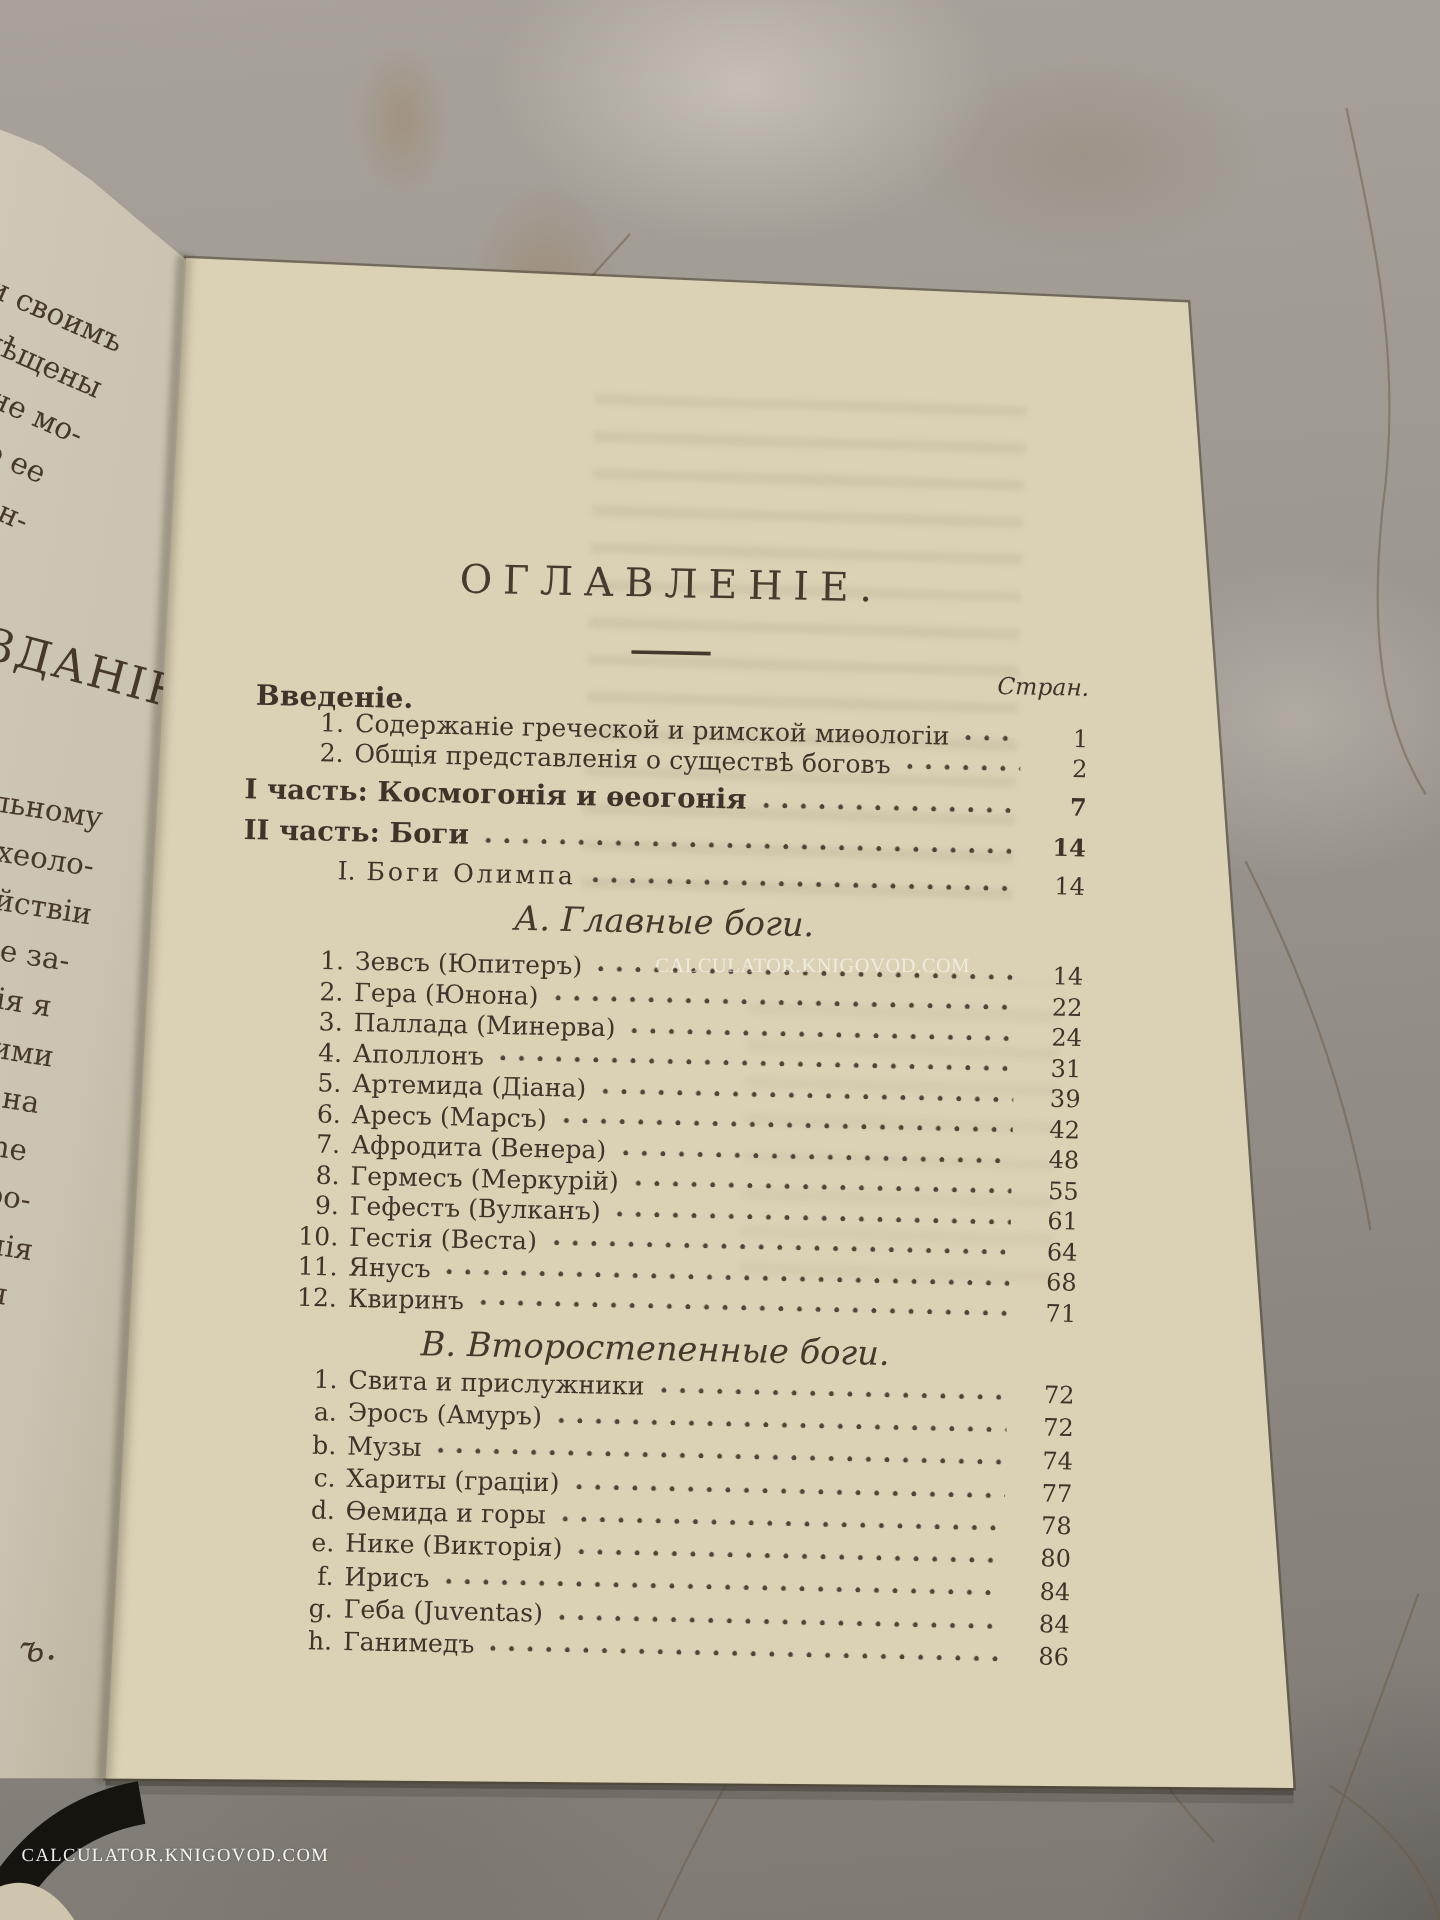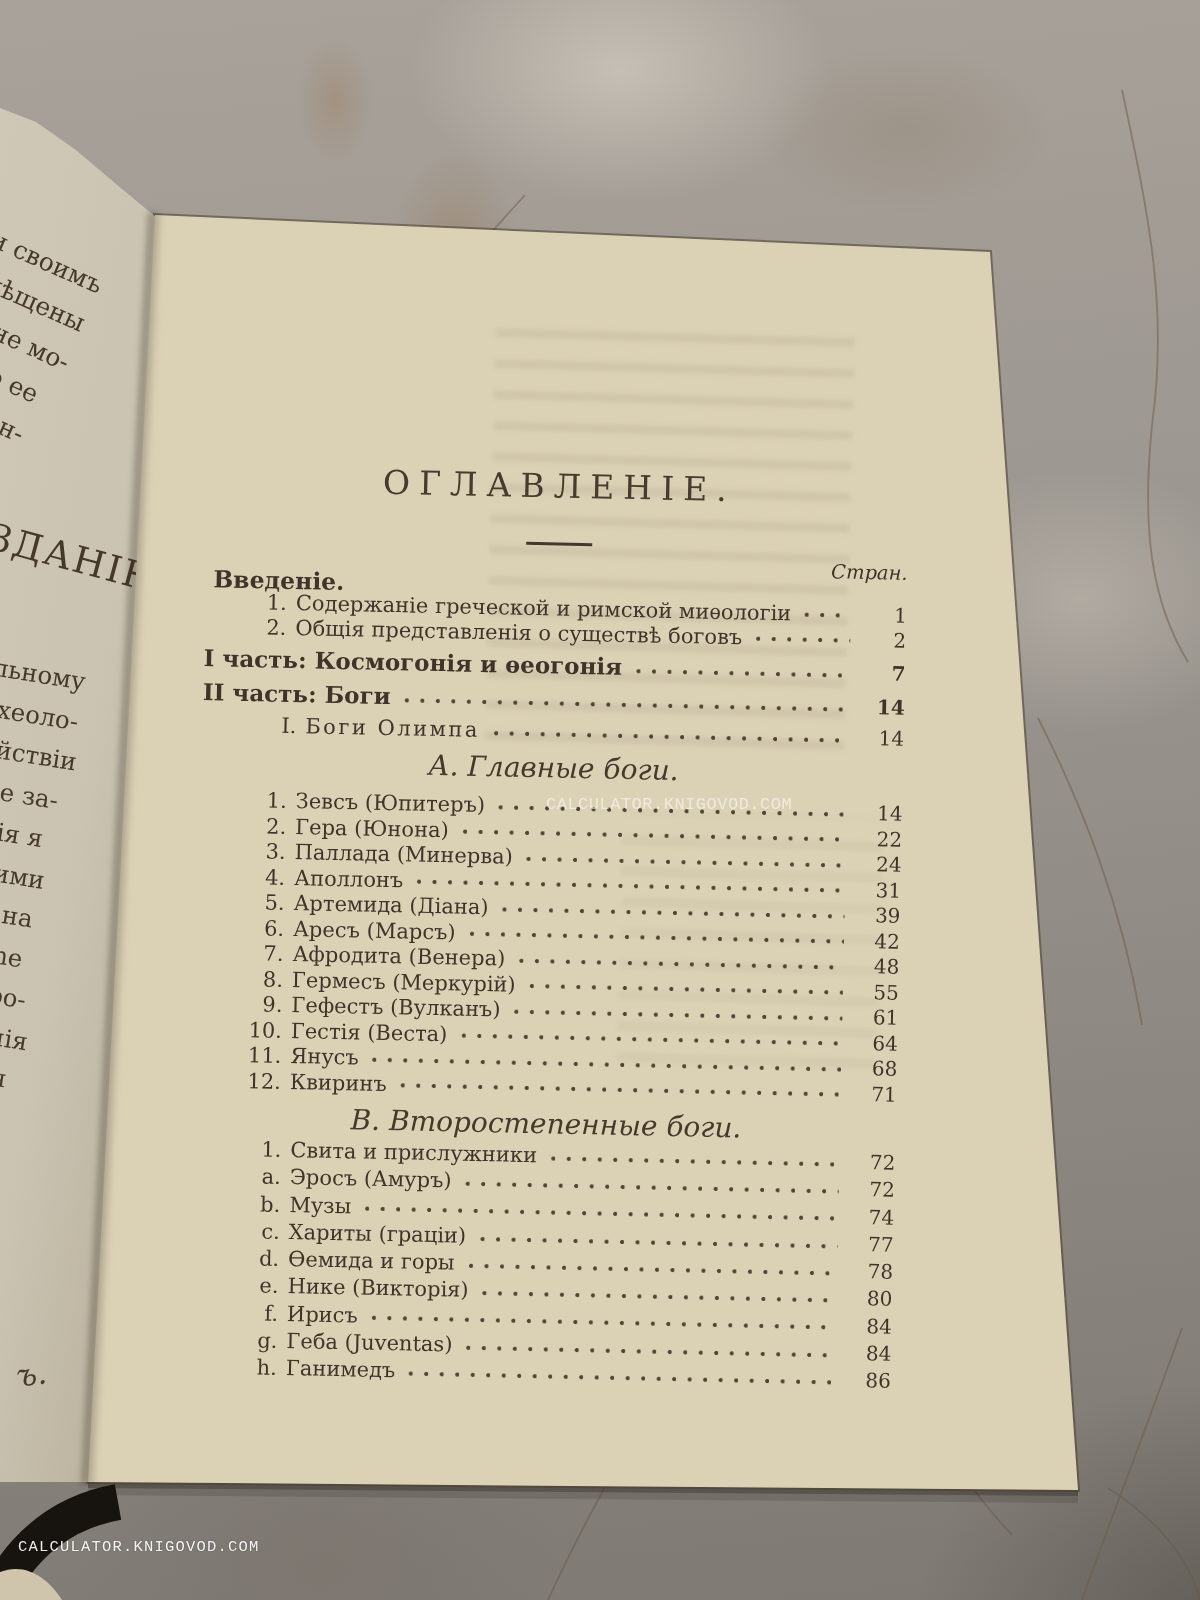--- a/index.html
+++ b/index.html
@@ -84,21 +84,21 @@
   .a-head{position:absolute;top:528px;left:0;width:820px;text-align:center;
     font-style:italic;font-size:28px;color:#45392c;}
   #a-rows{top:571px;left:108px;width:652px;}
   #a-rows .row{height:25.5px;}
   .b-head{position:absolute;top:884px;left:0;width:820px;text-align:center;
     font-style:italic;font-size:28px;color:#45392c;}
   #b-rows{top:920px;left:110px;width:650px;}
   #b-rows .row{height:27.3px;}
 
   
-  .wm{position:absolute;font-family:Liberation Mono, monospace;color:#fff;white-space:nowrap;}
+  .wm{position:absolute;font-family:Liberation Serif, serif;color:#fff;white-space:nowrap;}
   .wm.center{left:546px;top:795px;font-size:17px;letter-spacing:.5px;opacity:.55;}
   .wm.corner{left:18px;top:1538px;font-size:15.5px;letter-spacing:1.2px;opacity:.92;
     text-shadow:0 0 2px rgba(0,0,0,.35);}
 </style>
 </head>
 <body>
 
 <div class="photo">
 
   <div class="marble"></div>

